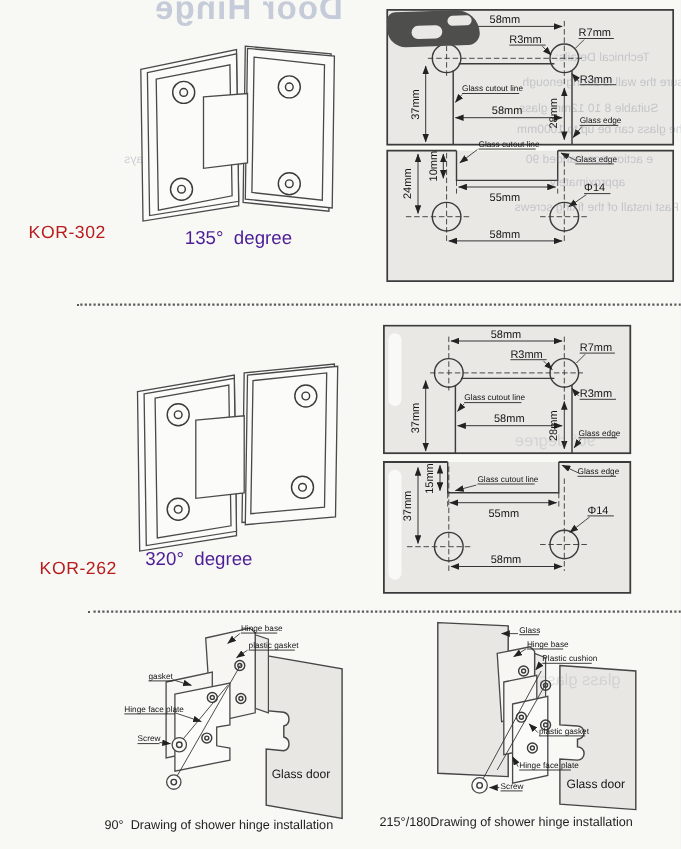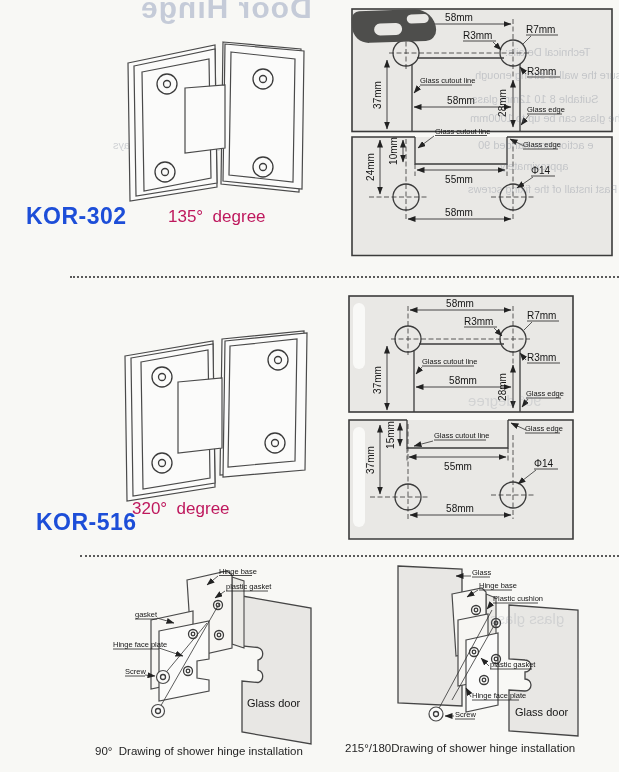--- a/index.html
+++ b/index.html
@@ -5,22 +5,22 @@
   html,body{margin:0;padding:0;background:#e9e9e9;}
   .page{position:relative;width:619px;height:772px;background:#f8f8f5;overflow:hidden;
         font-family:"Liberation Sans",sans-serif;color:#1a1a1a;}
   .abs{position:absolute;}
   
   .bleed{position:absolute;transform:scaleX(-1);pointer-events:none;white-space:nowrap;}
   .bleed.big{font-size:30px;font-weight:bold;color:#93a0bc;opacity:.5;letter-spacing:1px;}
   .bleed.sm{font-size:11px;color:#6e7687;opacity:.3;}
   .bleed.mid{font-size:15px;color:#6e7687;opacity:.18;}
   
-  .model{font-size:23px;font-weight:bold;color:#1d4ed8;letter-spacing:.5px;}
-  .angle{font-size:17px;color:#be185d;white-space:pre;}
+  .model{font-size:16px;font-weight:normal;color:#b91c1c;letter-spacing:.5px;}
+  .angle{font-size:17px;color:#4c1d95;white-space:pre;}
   .caption{font-size:11.5px;color:#1f1f1f;text-align:left;white-space:pre;}
   .divider{position:absolute;height:0;border-top:2px dotted #5a5a5a;}
   
   .smudge{position:absolute;background:#4e4e4c;border-radius:10px 28px 14px 22px;transform:rotate(-2deg);}
   .smudge .p1,.smudge .p2{position:absolute;background:#e9e8e5;border-radius:8px;}
   .smudge .p1{left:22px;top:13px;width:28px;height:12px;}
   .smudge .p2{left:55px;top:5px;width:22px;height:9px;}
   
   svg text{font-family:"Liberation Sans",sans-serif;fill:#151515;font-size:10px;}
   svg text.s{font-size:7.5px;}
@@ -179,21 +179,21 @@
       <path class="w" d="M115,21 L197,13 L195,150 L113,157 Z"></path>
       <path class="w" d="M120,26 L187,19 L185,141 L118,147 Z"></path>
       <circle class="l" cx="168" cy="40" r="10"></circle>
         <circle class="l" cx="168" cy="40" r="3.5"></circle>
       <circle class="l" cx="165" cy="123" r="10"></circle>
         <circle class="l" cx="165" cy="123" r="3.5"></circle>
     </g>
     <path class="w" d="M68,62 L112,58 L112,128 L68,133 Z"></path>
   </svg>
 
-  <div class="abs model" style="left:36px;top:509px;">KOR-516</div>
+  <div class="abs model" style="left:36px;top:509px;">KOR-262</div>
   <div class="abs angle" style="left:132px;top:499px;">320°  degree</div>
 
   <svg class="abs" style="left:348px;top:295px;" width="227" height="246" viewBox="0 0 227 246">
     <g>
       <rect class="f" x="1" y="1" width="224" height="116"></rect>
       <rect class="glare" x="5" y="8" width="12" height="66" rx="6"></rect>
       <circle class="l" cx="60" cy="44" r="13"></circle>
       <circle class="l" cx="165" cy="44" r="13"></circle>
       <line class="h" x1="43" y1="44" x2="182" y2="44"></line>
       <line class="h" x1="60" y1="11" x2="60" y2="60"></line>

